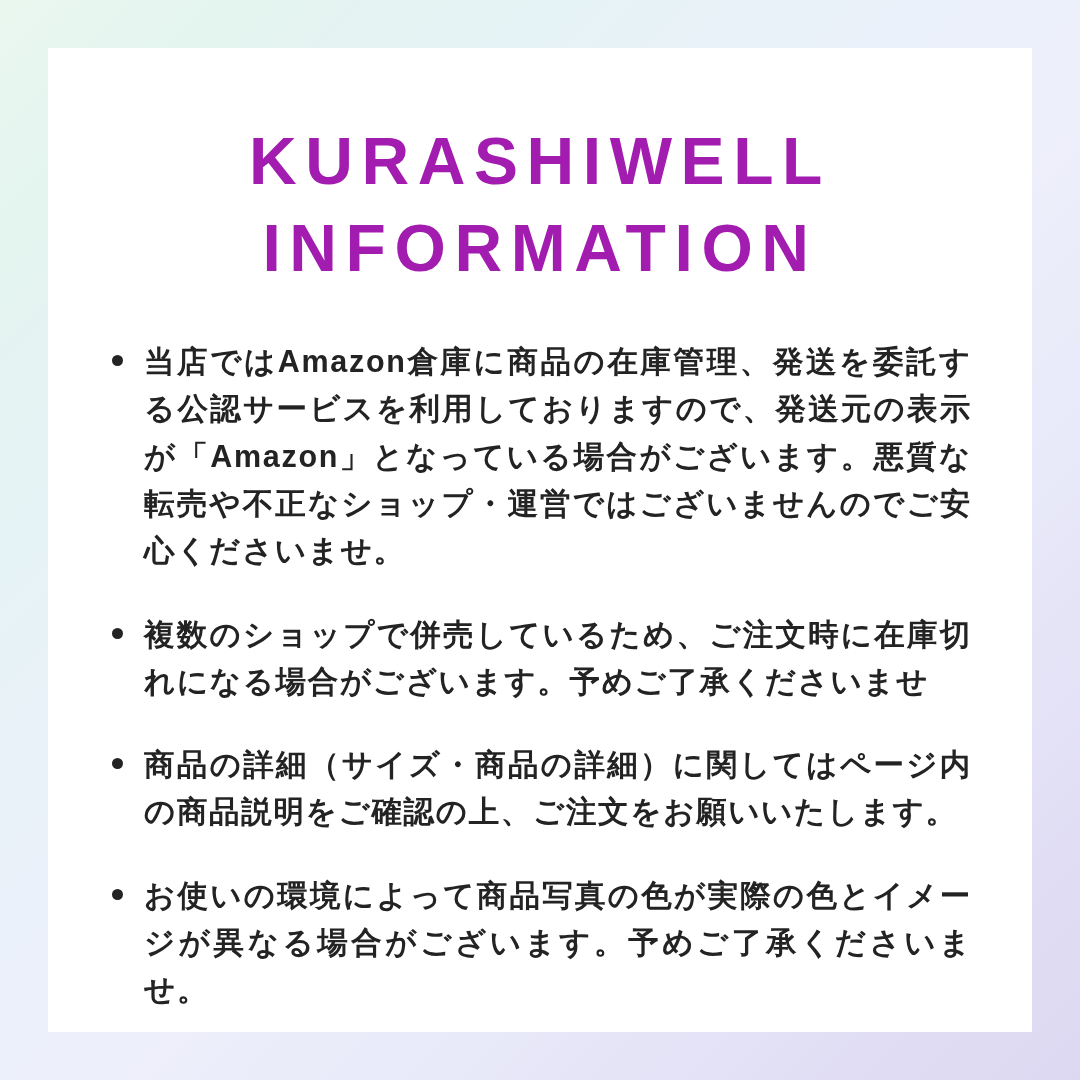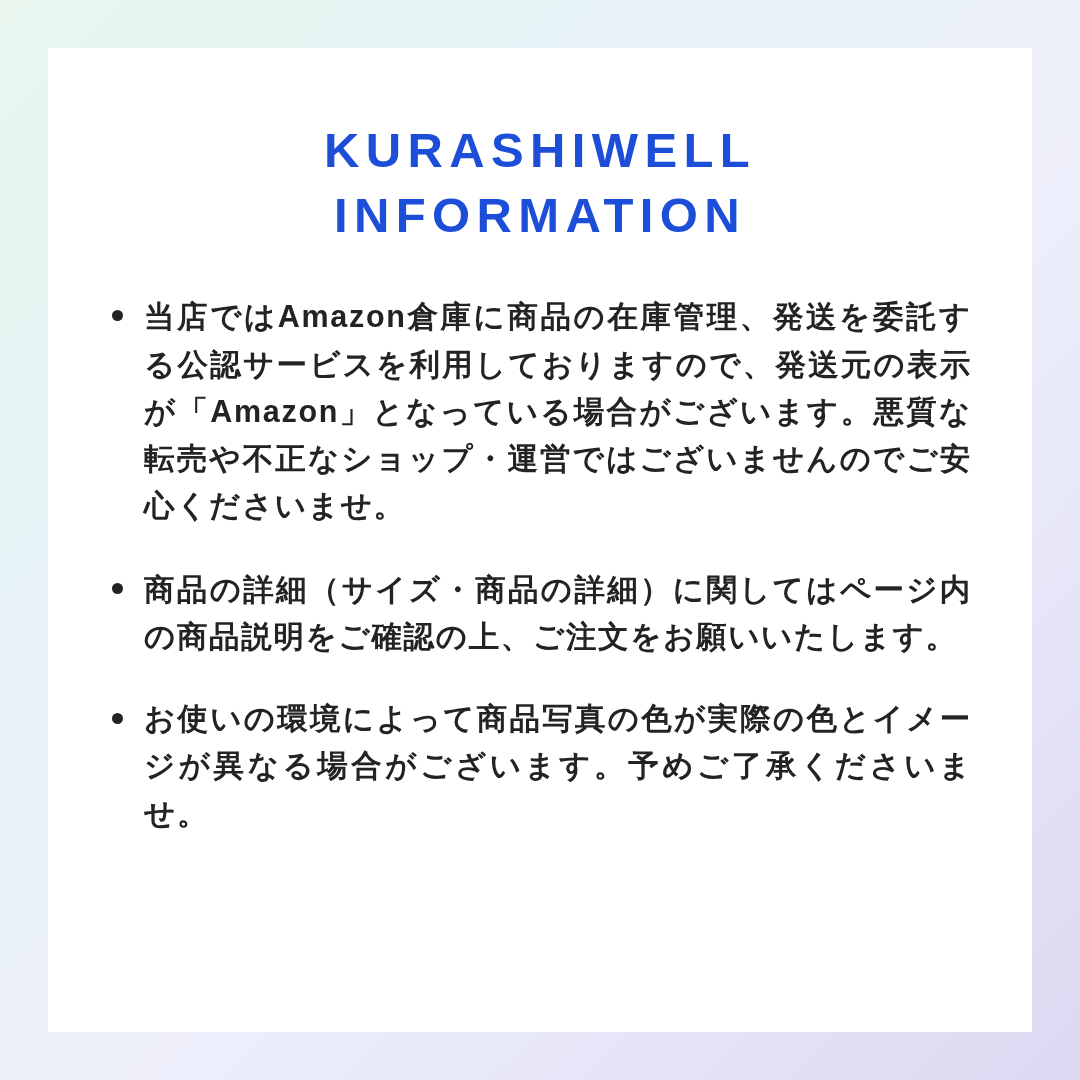--- a/index.html
+++ b/index.html
@@ -35,23 +35,23 @@
     left: 48px;
     top: 48px;
     right: 48px;
     bottom: 48px;
     background: #ffffff;
     box-sizing: border-box;
     padding: 40px 52px 40px 52px;
   }
   .title {
     text-align: center;
-    color: #1d4ed8;
+    color: #a21caf;
     font-weight: bold;
-    font-size: 49px;
+    font-size: 66px;
     line-height: 1.32;
     letter-spacing: 0.13em;
     margin: 30px 0 0 0;
     white-space: pre-line;
   }
   .list {
     margin: 46px 8px 0 0;
     padding: 0;
     list-style: none;
   }
@@ -62,21 +62,20 @@
     color: #232323;
     font-size: 30.5px;
     line-height: 1.55;
     letter-spacing: 0.055em;
     font-weight: bold;
     text-align: justify;
     text-justify: inter-character;
   }
   .item:last-child {
     margin-bottom: 0;
-    font-family: Liberation Serif, serif;
   }
   .bullet {
     position: absolute;
     left: 12px;
     top: 17px;
     width: 11px;
     height: 11px;
     border-radius: 50%;
     background: #232323;
   }
@@ -88,20 +87,24 @@
   <div class="card">
     <h1 class="title">KURASHIWELL
 INFORMATION</h1>
     <ul class="list">
       <li class="item">
         <span class="bullet"></span>
         <span>当店ではAmazon倉庫に商品の在庫管理、発送を委託する公認サービスを利用しておりますので、発送元の表示が「Amazon」となっている場合がございます。悪質な転売や不正なショップ・運営ではございませんのでご安心くださいませ。</span>
       </li>
       <li class="item">
         <span class="bullet"></span>
+        <span>複数のショップで併売しているため、ご注文時に在庫切れになる場合がございます。予めご了承くださいませ</span>
+      </li>
+      <li class="item">
+        <span class="bullet"></span>
         <span>商品の詳細（サイズ・商品の詳細）に関してはページ内の商品説明をご確認の上、ご注文をお願いいたします。</span>
       </li>
       <li class="item">
         <span class="bullet"></span>
         <span>お使いの環境によって商品写真の色が実際の色とイメージが異なる場合がございます。予めご了承くださいませ。</span>
       </li>
     </ul>
   </div>
 </div>
 

